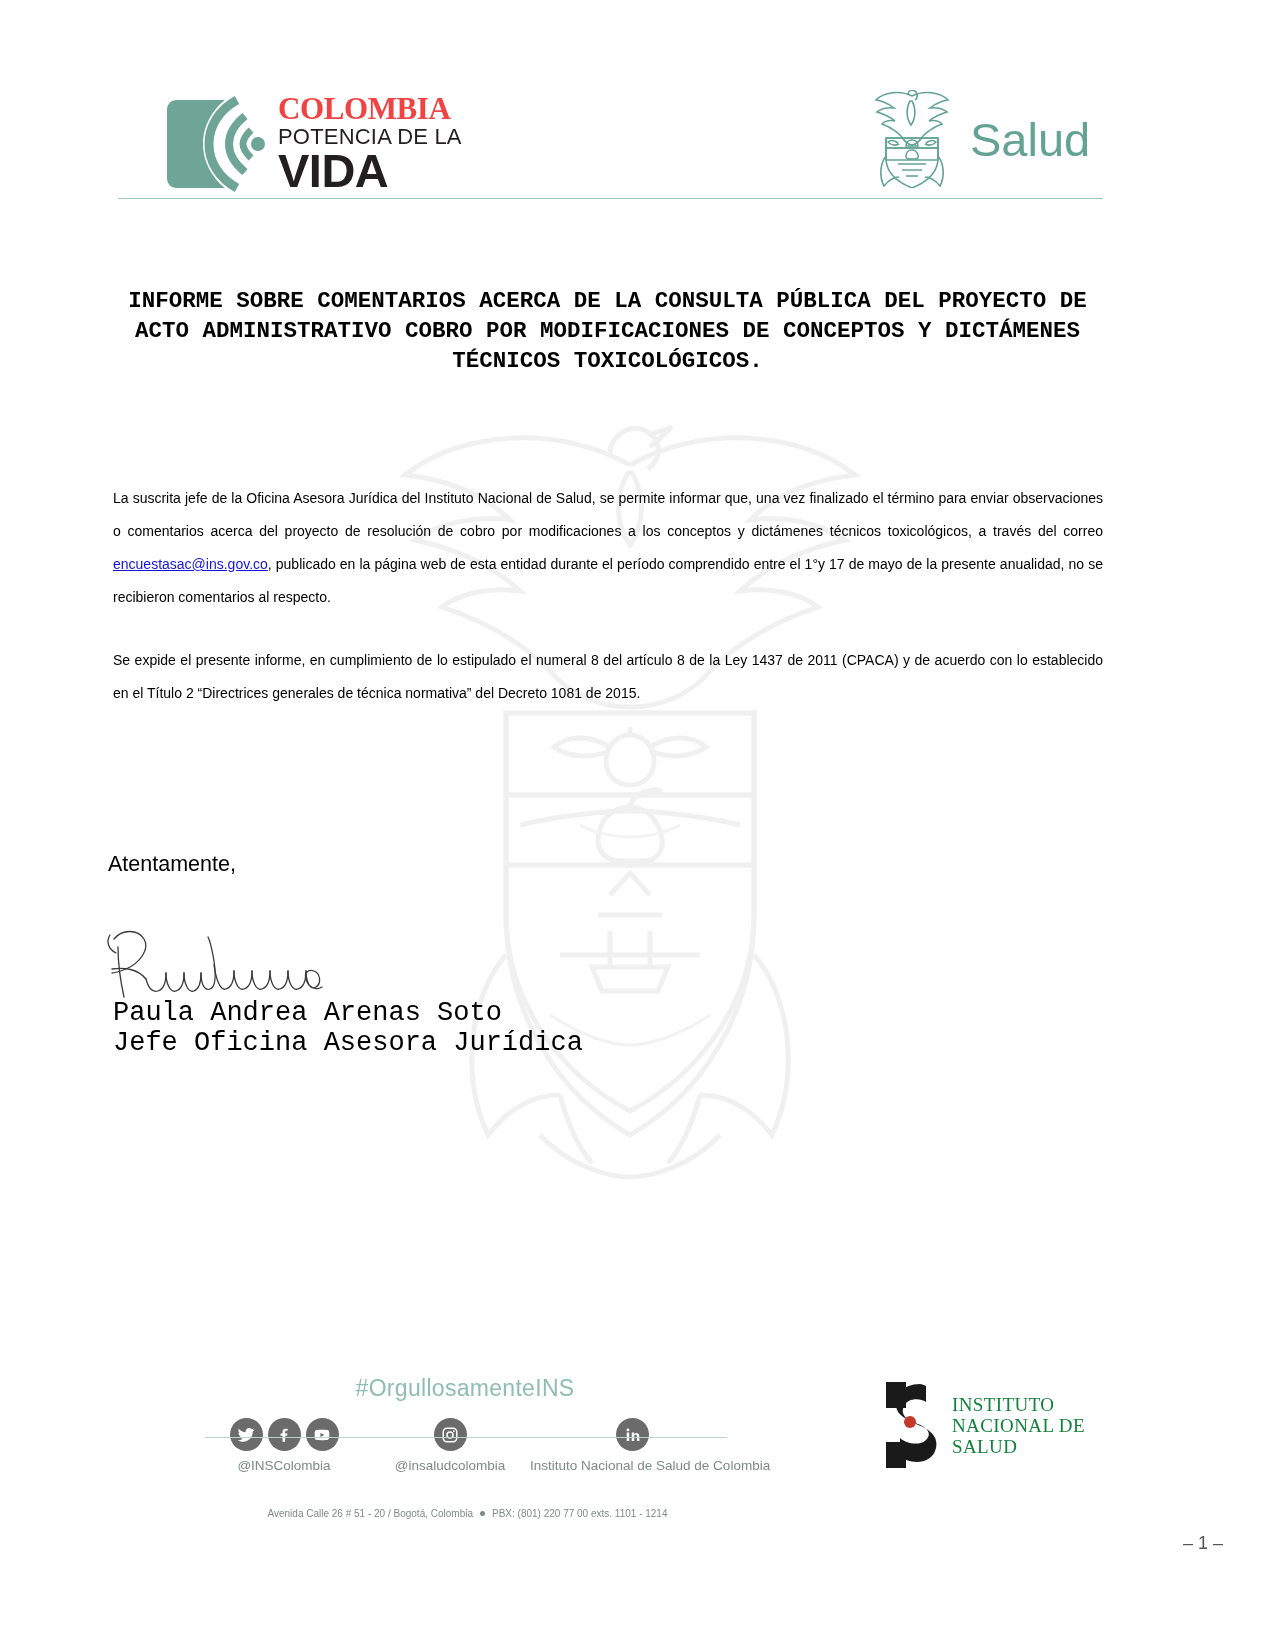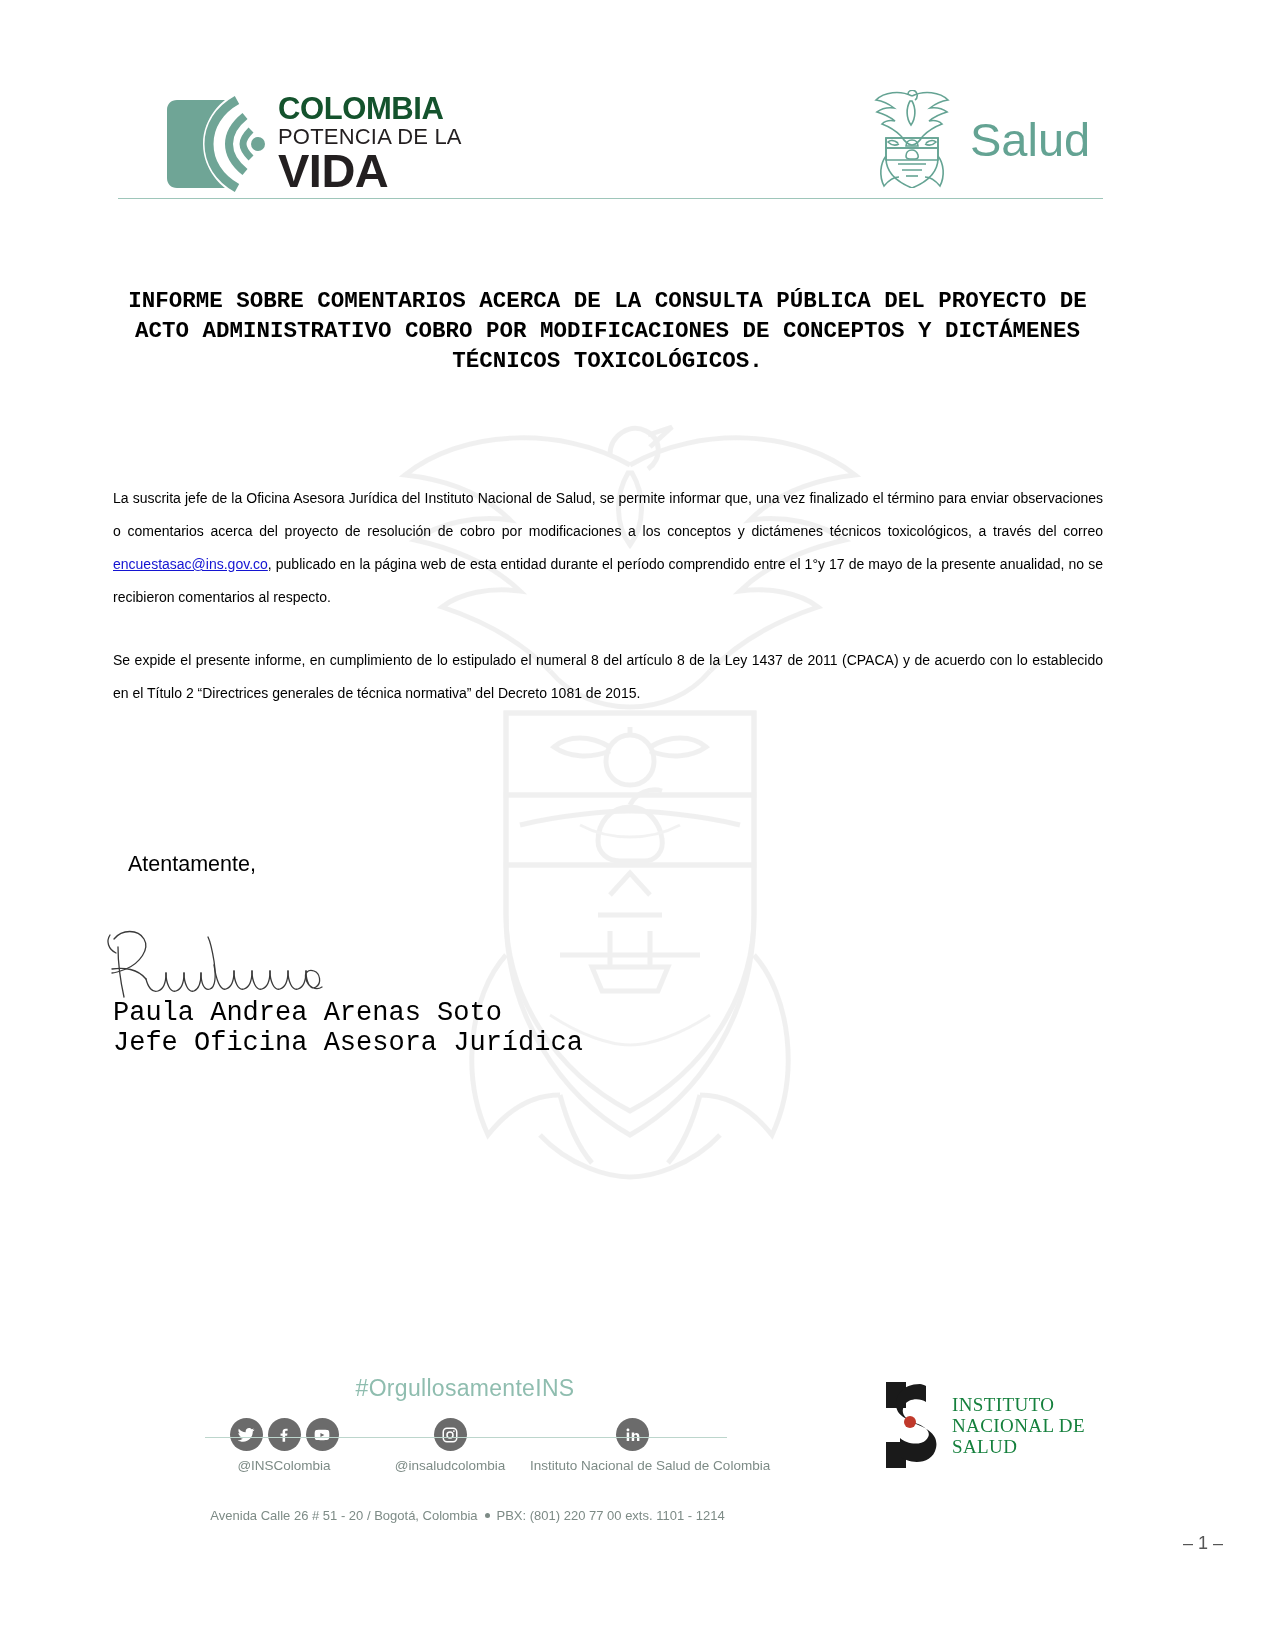--- a/index.html
+++ b/index.html
@@ -51,25 +51,25 @@
   .logo-mark {
     width: 106px;
     height: 96px;
     flex: 0 0 auto;
   }
   .logo-words {
     margin-left: 9px;
     line-height: 1;
   }
   .logo-colombia-word {
-    font-family: Liberation Sans, sans-serif;
+    font-family: Liberation Serif, serif;
     font-weight: bold;
     font-size: 31px;
     letter-spacing: -0.4px;
-    color: #14532d;
+    color: #ef4444;
     display: block;
   }
   .logo-potencia-word {
     font-family: "Liberation Sans", sans-serif;
     font-weight: normal;
     font-size: 22px;
     letter-spacing: 0.2px;
     color: #231f20;
     display: block;
     margin-top: 2px;
@@ -145,21 +145,21 @@
   }
   .para:last-child { margin-bottom: 0; }
   .email-link {
     color: #1414d2;
     text-decoration: underline;
   }
 
   
   .closing {
     position: absolute;
-    left: 128px;
+    left: 108px;
     top: 848px;
     font-family: "Liberation Sans", sans-serif;
     font-size: 21.5px;
     line-height: 33px;
     color: #000000;
     z-index: 2;
   }
   .signature-img {
     position: absolute;
     left: 104px;
@@ -244,21 +244,21 @@
   .group-b { left: 165px; top: 0px; width: 170px; }
   .group-c { left: 330px; top: 0px; width: 205px; }
 
   .address-line {
     position: absolute;
     left: 200px;
     top: 140px;
     width: 535px;
     text-align: center;
     font-family: "Liberation Sans", sans-serif;
-    font-size: 13px;
+    font-size: 10px;
     color: #7d8b86;
     white-space: nowrap;
   }
   .addr-dot {
     display: inline-block;
     width: 5px;
     height: 5px;
     border-radius: 50%;
     background: #7d8b86;
     vertical-align: middle;

